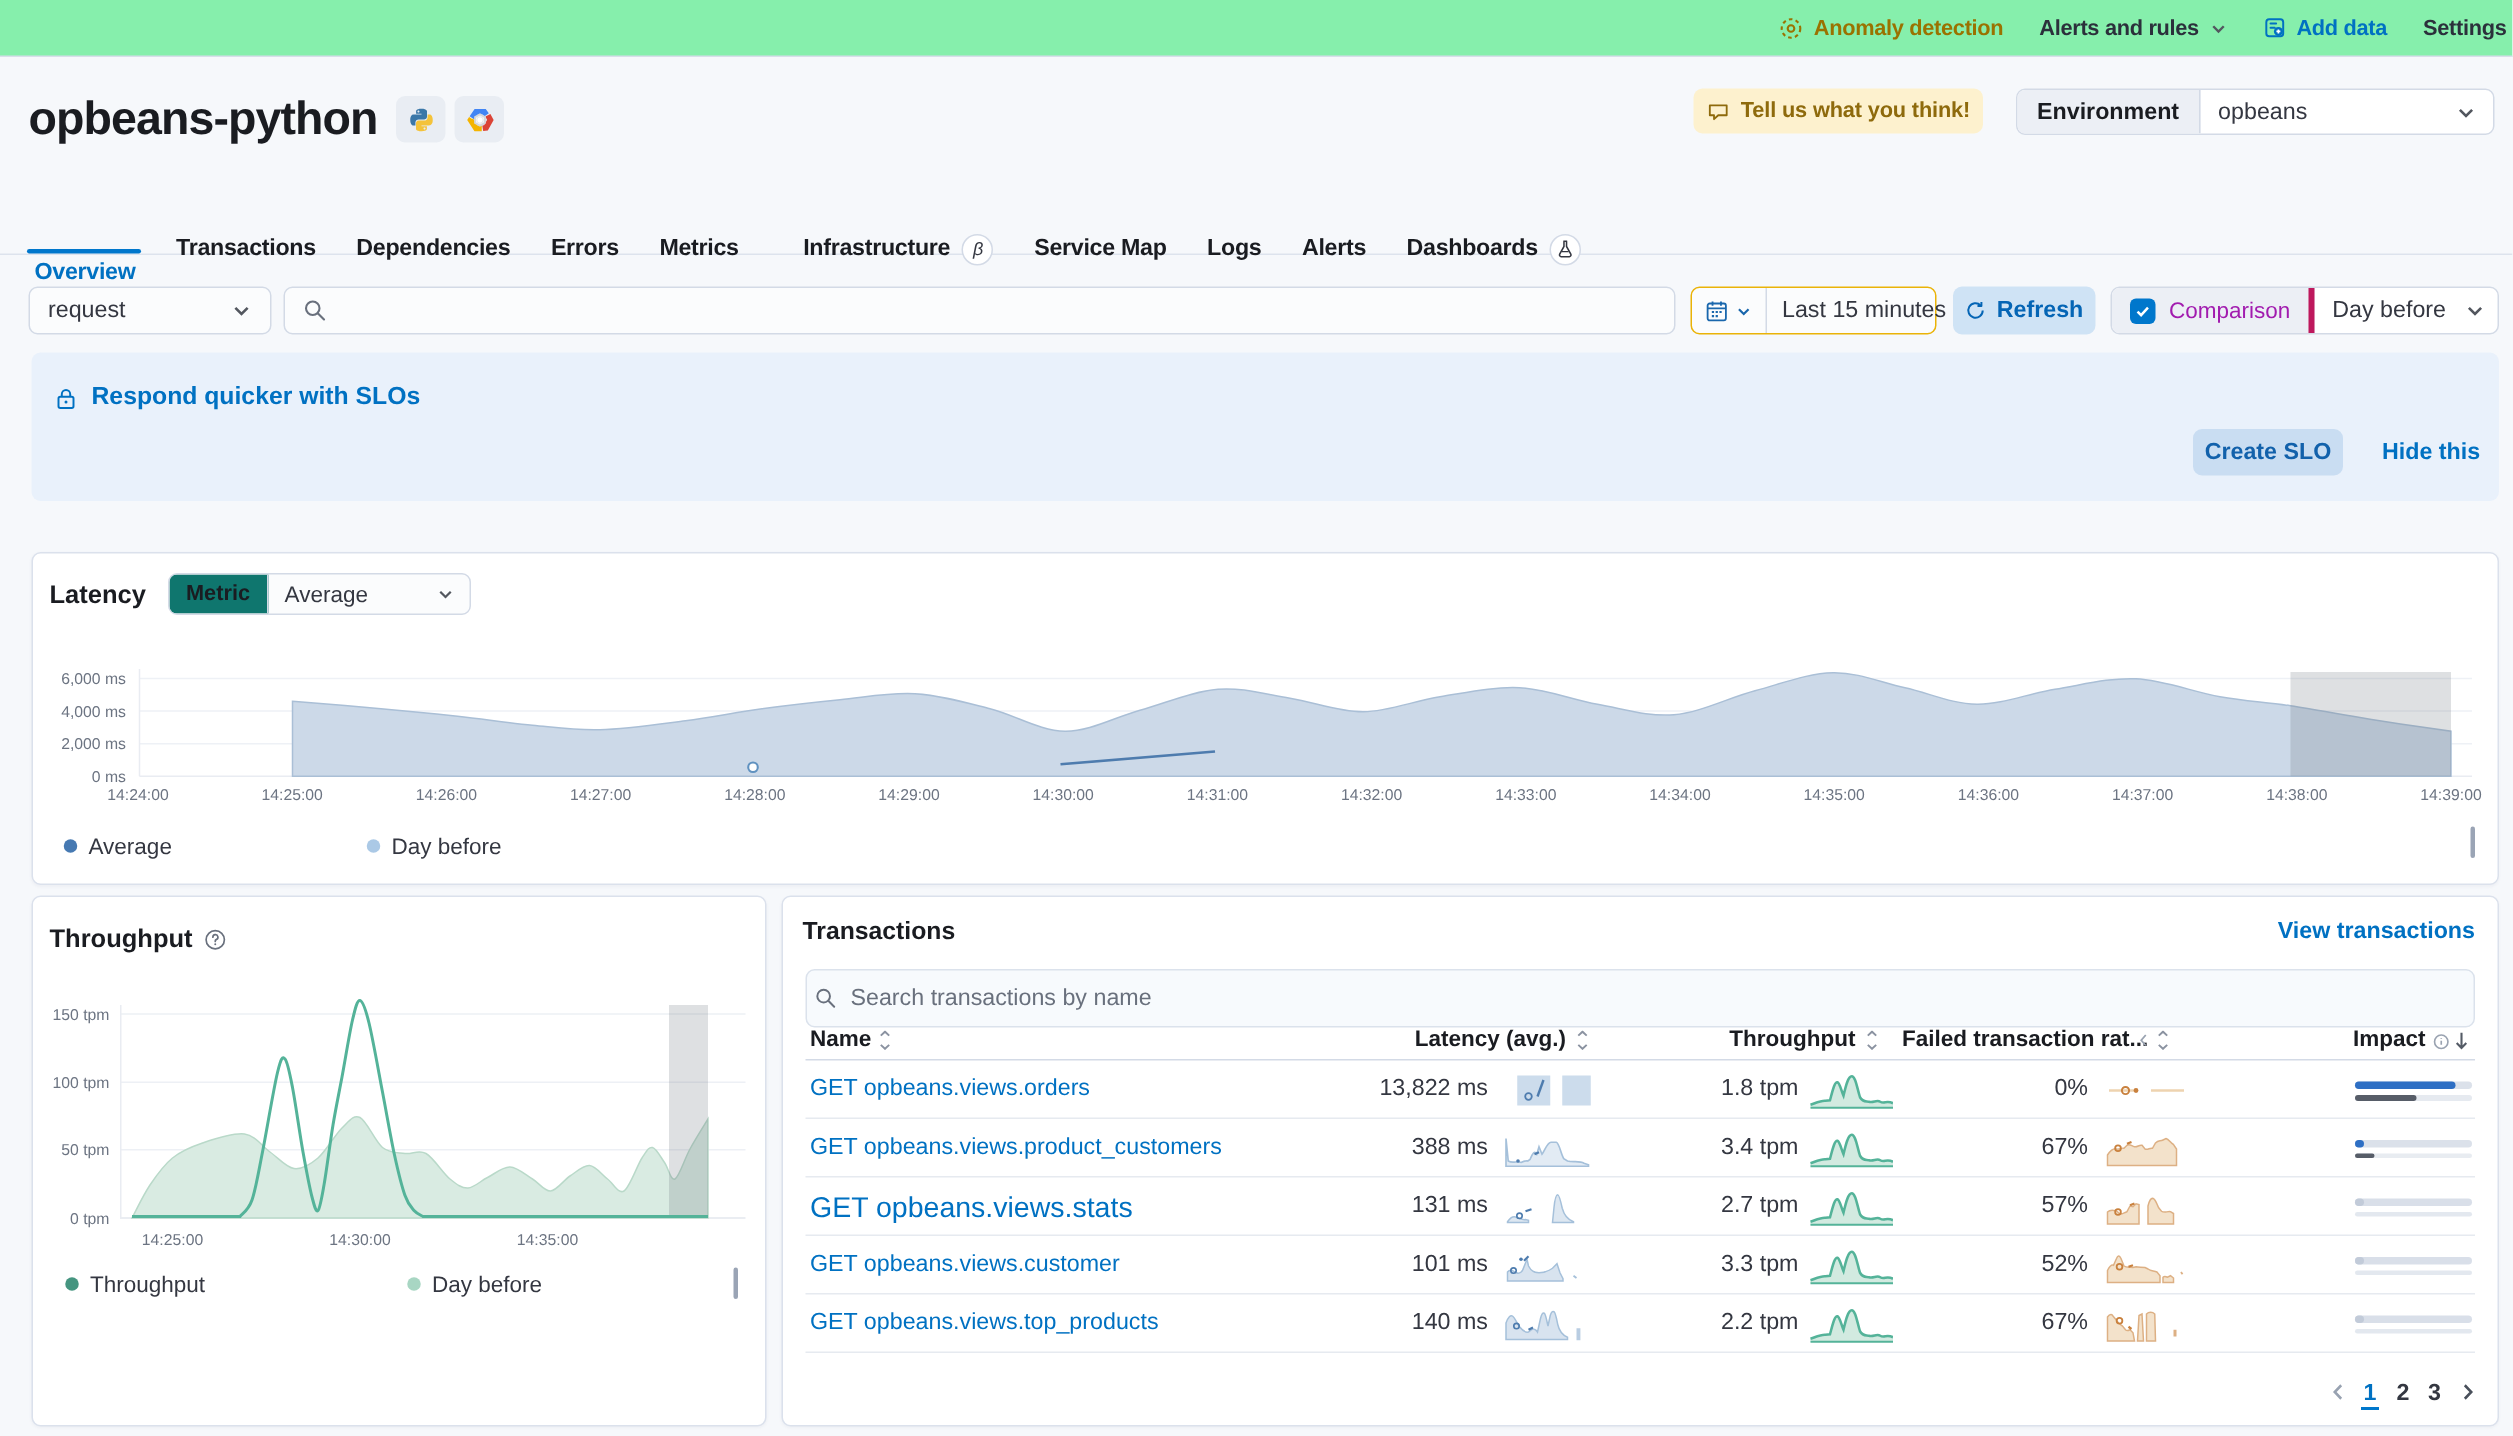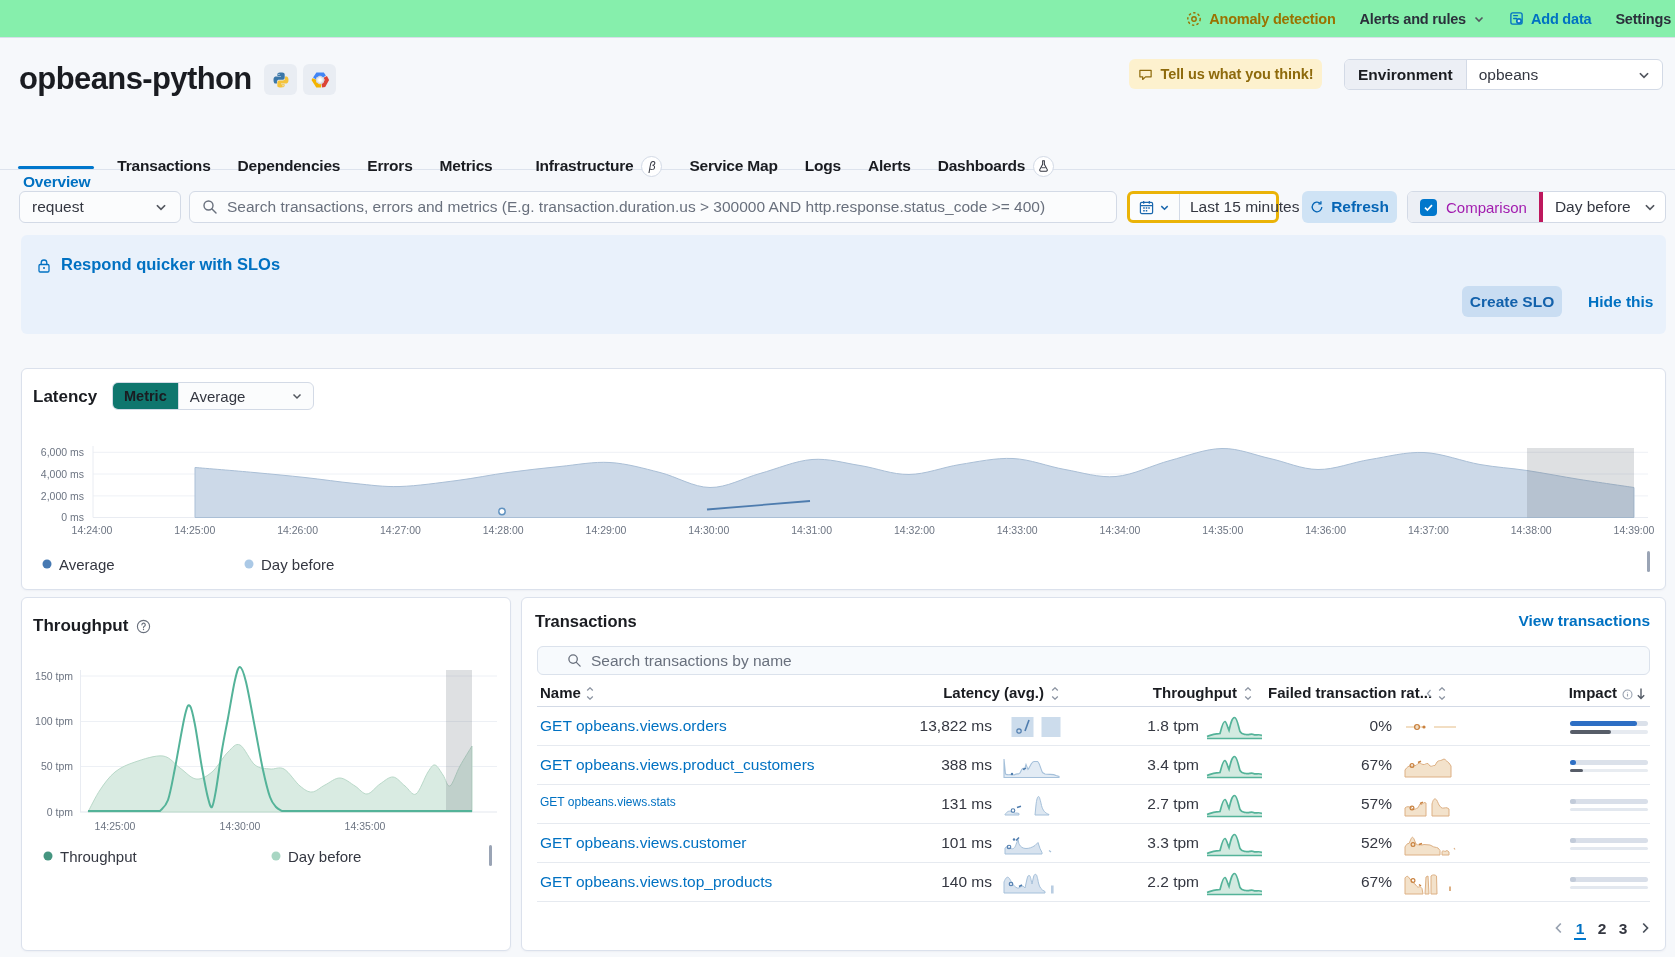--- a/index.html
+++ b/index.html
@@ -93,23 +93,22 @@
 <div class="abs" style="left:18px;top:166px;width:76px;height:3px;background:#0077cc;border-radius:2px;"></div>
 
 <div class="abs" style="left:19px;top:191px;width:162px;height:32px;background:#fbfcfd;border:1px solid #d3dae6;border-radius:6px;display:flex;align-items:center;padding:0 12px;font-size:15.5px;color:#343741;">request<svg style="margin-left:auto" width="14" height="14" viewBox="0 0 12 12" fill="none" stroke="#53575f" stroke-width="1.5">
       <path d="M2.5 4.5 L6 8 L9.5 4.5"></path>
     </svg></div>
 <div class="abs" style="left:189px;top:191px;width:928px;height:32px;background:#fbfcfd;border:1px solid #d3dae6;border-radius:6px;display:flex;align-items:center;padding:0 12px;font-size:15.5px;color:#69707d;">
   <svg width="16" height="16" viewBox="0 0 16 16" fill="none" stroke="#69707d" stroke-width="1.4">
       <circle cx="6.5" cy="6.5" r="4.5"></circle>
       <path d="M10 10l4 4" stroke-linecap="round"></path>
     </svg>
-  <span style="margin-left:9px;">Search transactions, errors and metrics (E.g. transaction.duration.us &gt; 300000 AND http.response.status_code &gt;= 400)</span>
-</div>
-<div class="abs" style="left:1127px;top:191px;width:152px;height:32px;background:#fbfcfd;border:3px solid #eab308;border-radius:6px;display:flex;align-items:stretch;">
+</div>
+<div class="abs" style="left:1127px;top:191px;width:164px;height:32px;background:#fbfcfd;border:1px solid #eab308;border-radius:6px;display:flex;align-items:stretch;">
   <div style="display:flex;align-items:center;gap:5px;padding:0 9px;border-right:1px solid #d3dae6;">
     <svg width="15" height="15" viewBox="0 0 16 16" fill="none" stroke="#1a67ad" stroke-width="1.3">
         <rect x="1.5" y="2.5" width="13" height="12" rx="1.5"></rect>
         <path d="M1.5 6h13M5 1v3M11 1v3"></path>
         <path d="M4.5 8.5h1.6M7.2 8.5h1.6M9.9 8.5h1.6M4.5 11.5h1.6M7.2 11.5h1.6" stroke-width="1.5"></path>
       </svg>
     <svg width="11" height="11" viewBox="0 0 12 12" fill="none" stroke="#1a67ad" stroke-width="1.6">
         <path d="M2.5 4.5 L6 8 L9.5 4.5"></path>
       </svg>
   </div>
@@ -237,21 +236,21 @@
   <circle cx="48" cy="856" r="4.5" fill="#459580"></circle>
   <text x="60" y="861.5" font-size="15" fill="#343741">Throughput</text>
   <circle cx="276" cy="856" r="4.5" fill="#a8d6c3"></circle>
   <text x="288" y="861.5" font-size="15" fill="#343741">Day before</text>
   <rect x="489" y="845" width="3" height="21" rx="1.5" fill="#9aa4b5"></rect>
 </svg>
 
 <div class="panel" style="left:521px;top:597px;width:1145px;height:354px;"></div>
 <div class="abs" style="left:535px;top:612px;font-size:16.5px;font-weight:700;color:#1a1c21;">Transactions</div>
 <div class="abs" style="left:1460px;top:612px;width:190px;text-align:right;font-size:15.5px;font-weight:600;color:#0071c2;white-space:nowrap;">View transactions</div>
-<div class="abs" style="left:537px;top:646px;width:1113px;height:29px;background:#f7fafd;border:1px solid #dbe2ec;border-radius:6px;display:flex;align-items:center;padding:0 29px;font-size:15.5px;color:#69707d;">
+<div class="abs" style="left:537px;top:646px;width:1113px;height:39px;background:#f7fafd;border:1px solid #dbe2ec;border-radius:6px;display:flex;align-items:center;padding:0 5px;font-size:15.5px;color:#69707d;">
   <svg width="15" height="15" viewBox="0 0 16 16" fill="none" stroke="#69707d" stroke-width="1.4">
       <circle cx="6.5" cy="6.5" r="4.5"></circle>
       <path d="M10 10l4 4" stroke-linecap="round"></path>
     </svg>
   <span style="margin-left:9px;">Search transactions by name</span>
 </div>
 
 <div class="abs" style="left:540px;top:684px;font-size:15px;font-weight:700;color:#1a1c21;">Name</div>
 <svg class="abs" style="left:584px;top:687px;" width="12" height="13" viewBox="0 0 12 13" fill="none" stroke="#8b93a1" stroke-width="1.3">
     <path d="M3.2 3.4 L6 0.8 L8.8 3.4 M3.2 9.6 L6 12.2 L8.8 9.6"></path>
@@ -326,21 +325,21 @@
 <div class="abs" style="left:1330px;top:756.0px;width:62px;text-align:right;font-size:15.5px;color:#343741;">67%</div>
 <svg class="abs" style="left:1404px;top:752.5px;" width="54" height="26" viewBox="0 0 54 26" fill="none">
     <path d="M1,24L1,17C3,14 5,12.5 7,13C9,13.5 10,12 12,12.5L14,10.5C16,9.5 17,11 19,11.5C21,12 22,10 24,10.5L26,13C28,14 29,12 31,12.5L33,9C35,7 36,8 38,7L40,6C42,6.5 43,9 45,10L47,13L47,24Z" fill="#f3e2cb" stroke="#ddb084" stroke-width="1"></path>
     <circle cx="8" cy="12.5" r="1.9" fill="none" stroke="#c9813e" stroke-width="1.2"></circle>
     <path d="M14,9.5L17,8.3" stroke="#c9813e" stroke-width="1.5"></path>
   </svg>
 <div class="abs" style="left:1570px;top:759.5px;width:78px;height:5px;background:#dbe1ea;border-radius:2.5px;"></div>
 <div class="abs" style="left:1570px;top:759.5px;width:6px;height:5px;background:#2e6fc4;border-radius:2.5px;"></div>
 <div class="abs" style="left:1570px;top:769.0px;width:78px;height:3px;background:#e8ecf1;border-radius:2px;"></div>
 <div class="abs" style="left:1570px;top:769.0px;width:13px;height:3px;background:#575d68;border-radius:2px;"></div>
-<div class="abs" style="left:540px;top:795.0px;font-size:12px;font-weight:500;color:#0071c2;">GET opbeans.views.stats</div>
+<div class="abs" style="left:540px;top:795.0px;font-size:19px;font-weight:500;color:#0071c2;">GET opbeans.views.stats</div>
 <div class="abs" style="left:880px;top:795.0px;width:112px;text-align:right;font-size:15.5px;color:#343741;">131 ms</div>
 <svg class="abs" style="left:1003px;top:791.5px;" width="58" height="26" viewBox="0 0 58 26" fill="none">
     <path d="M2,22.5C4,19.5 6,18.5 8,19.5C10,20.5 12,21.5 14,21L16,21.5L16,23L2,23Z" fill="#dde7f1" stroke="#a5c0da" stroke-width="1"></path>
     <circle cx="10" cy="18.5" r="1.8" fill="none" stroke="#4e7cae" stroke-width="1.1"></circle>
     <path d="M14,15.5L18,14.2" stroke="#4e7cae" stroke-width="1.5"></path>
     <path d="M32,23L33,13C33.5,8 34.5,4.5 35.5,4.5C36.5,4.5 37.5,9 38.5,13.5C39.8,18.5 42,21 46,22.5L46,23Z" fill="#dde7f1" stroke="#a5c0da" stroke-width="1"></path>
   </svg>
 <div class="abs" style="left:1120px;top:795.0px;width:79px;text-align:right;font-size:15.5px;color:#343741;">2.7 tpm</div>
 <svg class="abs" style="left:1206px;top:791.5px;" width="56" height="26" viewBox="0 0 56 26" fill="none">
     <path d="M1,22.5C4,21.5 8,19.5 11,19.8L14,19.5C15.5,14 17,7 19,7.5C20.5,8 21.5,13 23,16.5C24.5,10 26,3.5 28.5,3.5C31,3.5 32,11 34,17.5C36,21 38,20 40,20.5C43,21.5 45,19 47.5,20.5C50,22 52,19.5 56,21.5L56,24.5L1,24.5Z" fill="#d2eae0"></path>

